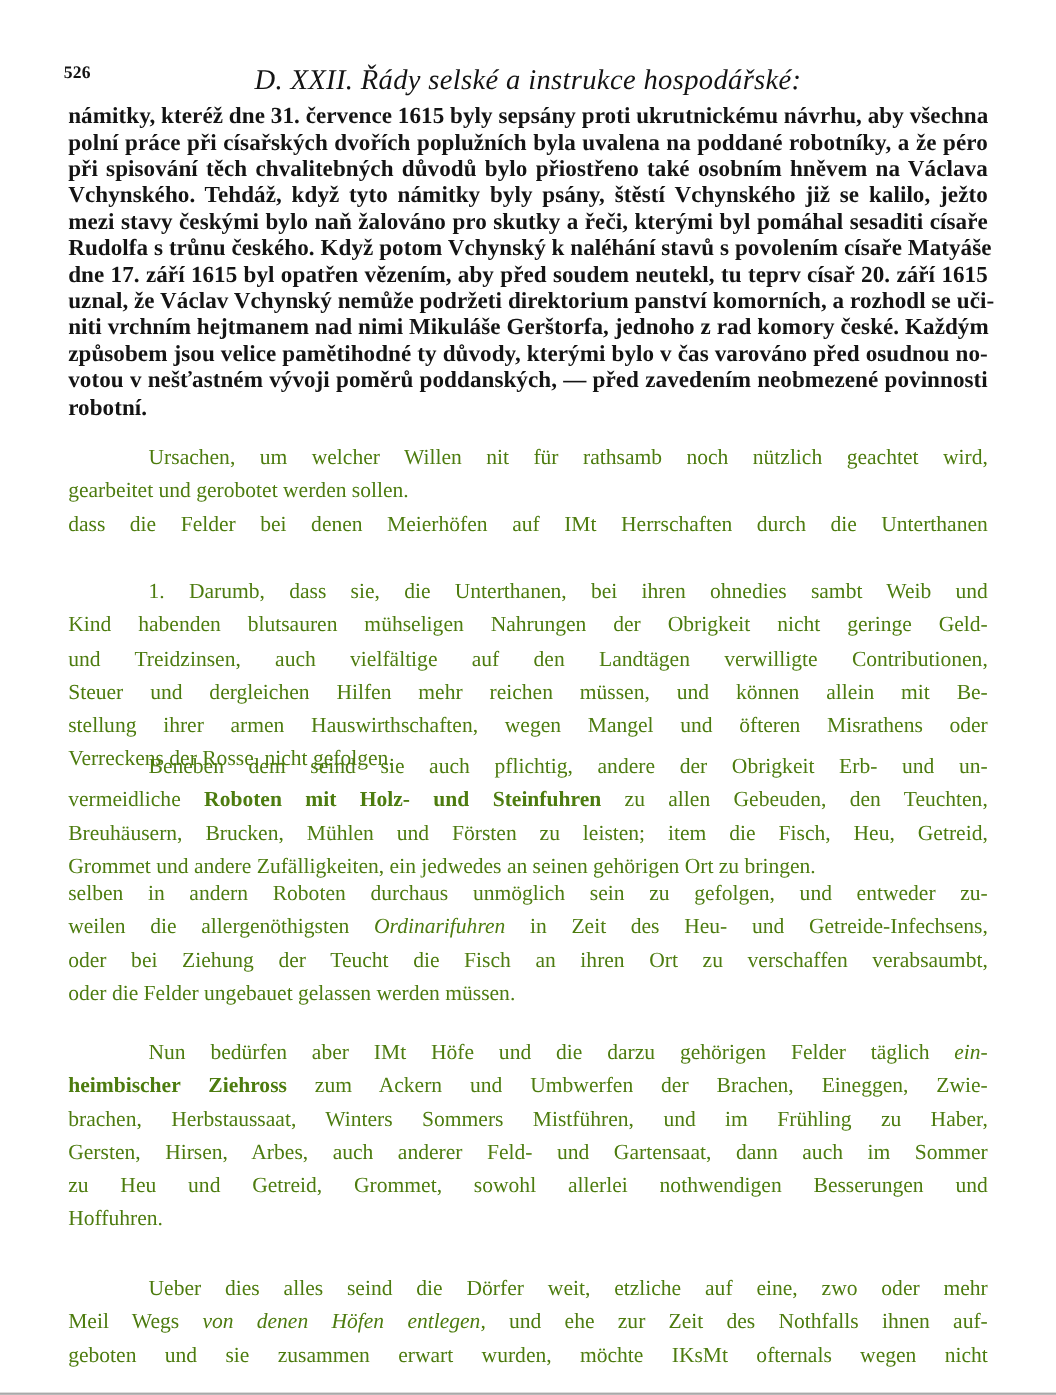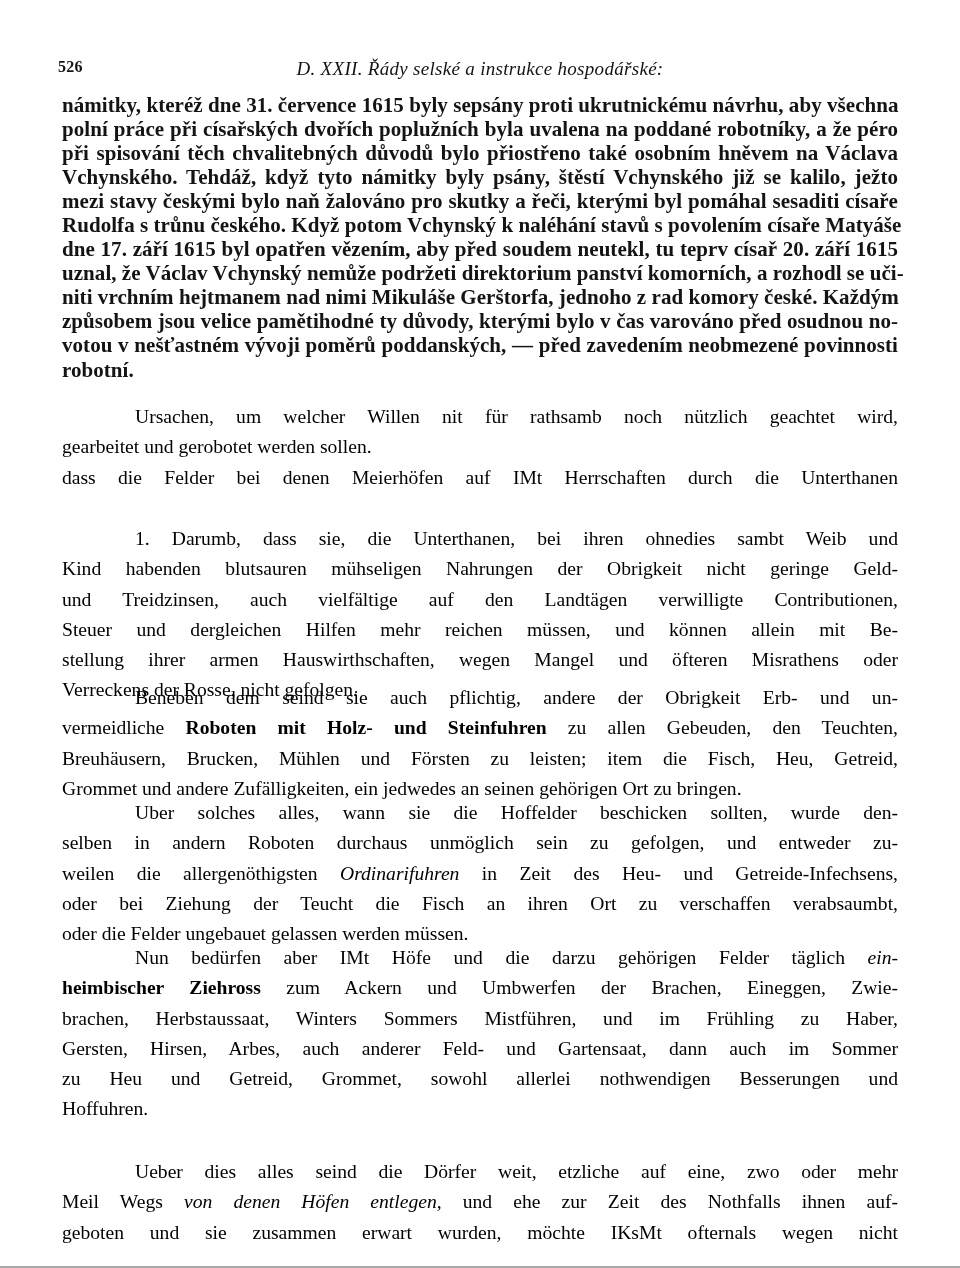--- a/index.html
+++ b/index.html
@@ -35,21 +35,21 @@
     font-size: 16px;
     font-weight: bold;
     letter-spacing: 0.2px;
   }
   .head-title {
     position: absolute;
     left: 0;
     width: 836px;
     text-align: center;
     top: 0;
-    font-size: 19px;
+    font-size: 26px;
     font-style: italic;
     letter-spacing: 0.3px;
   }
   .czech {
     position: absolute;
     top: 93px;
     left: 0;
     width: 836px;
     font-size: 21px;
     line-height: 24.05px;
@@ -71,21 +71,21 @@
   }
   .german-block {
     position: absolute;
     left: 0;
     width: 836px;
   }
   .german {
     font-size: 19.6px;
     line-height: 30.3px;
     text-align: justify;
-    color: #000000;
+    color: #4d7c0f;
   }
   .german .ln.indent {
     padding-left: 73px;
   }
   .g1 { top: 402px; }
   .g2 { top: 524px; }
   .g3 { top: 683px; }
   .g4 { top: 798px; }
   .g5 { top: 943px; }
   .g6 { top: 1109px; margin-top: 48px; }
@@ -145,21 +145,20 @@
   </div>
 
   <div class="german-block german g3">
     <span class="ln indent">Beneben dem seind sie auch pflichtig, andere der Obrigkeit Erb- und un-</span>
     <span class="ln"><span>vermeidliche</span> <span class="bi">Roboten mit Holz- und Steinfuhren</span> <span>zu allen Gebeuden, den Teuchten,</span></span>
     <span class="ln">Breuhäusern, Brucken, Mühlen und Försten zu leisten; item die Fisch, Heu, Getreid,</span>
     <span class="ln last">Grommet und andere Zufälligkeiten, ein jedwedes an seinen gehörigen Ort zu bringen.</span>
   </div>
 
   <div class="german-block german g4">
-    <span class="ln indent">Uber solches alles, wann sie die Hoffelder beschicken sollten, wurde den-</span>
     <span class="ln">selben in andern Roboten durchaus unmöglich sein zu gefolgen, und entweder zu-</span>
     <span class="ln"><span>weilen die allergenöthigsten</span> <span class="it">Ordinarifuhren</span> <span>in Zeit des Heu- und Getreide-Infechsens,</span></span>
     <span class="ln">oder bei Ziehung der Teucht die Fisch an ihren Ort zu verschaffen verabsaumbt,</span>
     <span class="ln last">oder die Felder ungebauet gelassen werden müssen.</span>
   </div>
 
   <div class="german-block german g5">
     <span class="ln indent"><span>Nun bedürfen aber IMt Höfe und die darzu gehörigen Felder täglich</span> <span class="it">ein-</span></span>
     <span class="ln"><span class="bi">heimbischer Ziehross</span> <span>zum Ackern und Umbwerfen der Brachen, Eineggen, Zwie-</span></span>
     <span class="ln">brachen, Herbstaussaat, Winters Sommers Mistführen, und im Frühling zu Haber,</span>

